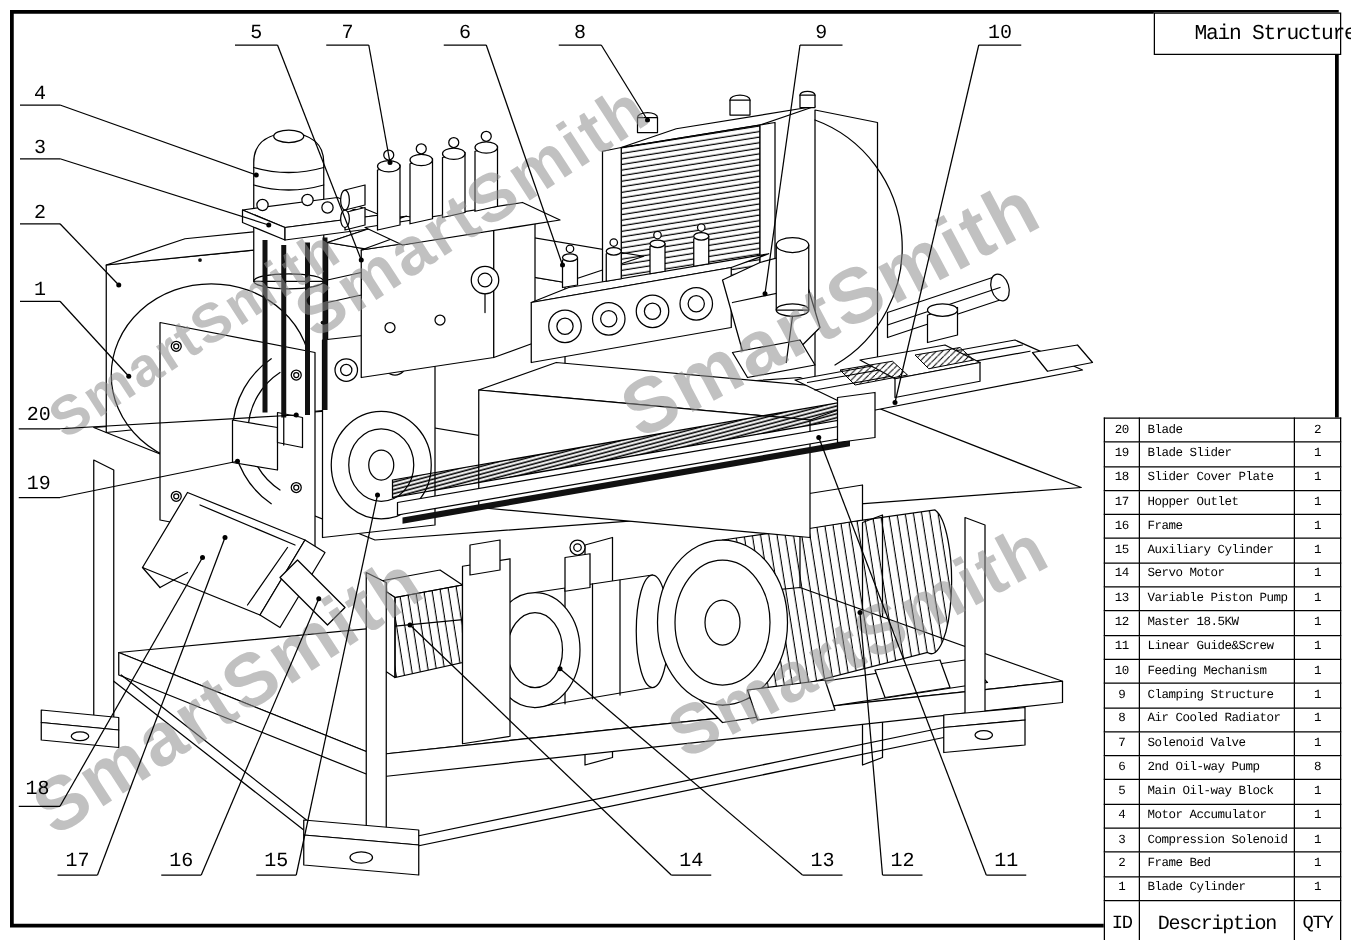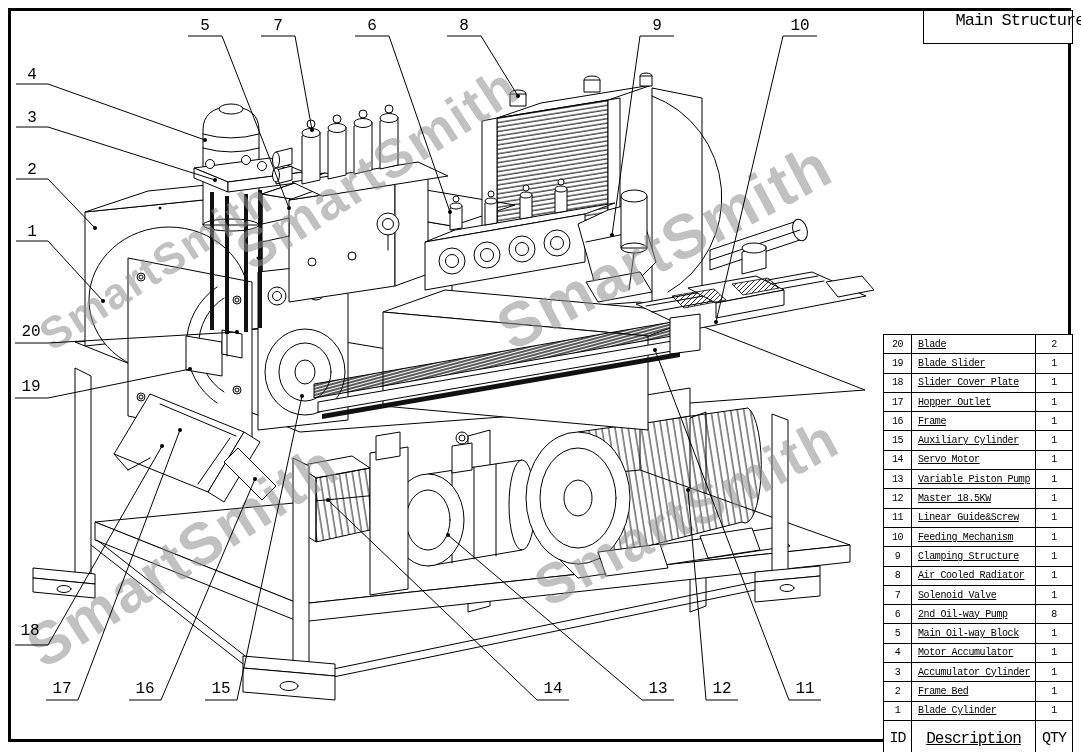--- a/index.html
+++ b/index.html
@@ -1,37 +1,37 @@
 <!DOCTYPE html>
 <html><head>
 <meta charset="utf-8">
 <style>
   html,body{margin:0;padding:0;background:#fff;}
   .sheet{position:relative;width:1081px;height:752px;background:#fff;overflow:hidden;
          font-family:"Liberation Mono",monospace;color:#000;}
   .page-border{position:absolute;left:8px;top:8px;width:1063px;height:734px;
          border:3px solid #000;box-sizing:border-box;}
   .title-box{position:absolute;top:10px;right:8px;width:150px;height:34px;
-         border:1.5px solid #000;box-sizing:border-box;display:flex;
+         border:1.5px solid #000;box-sizing:border-box;display:flex;align-items:center;
          justify-content:center;font-size:17px;letter-spacing:-1px;white-space:nowrap;background:#fff;padding-left:44px;}
   svg.draw{position:absolute;left:0;top:0;}
   .w{fill:#fff;stroke:#000;stroke-width:1;stroke-linejoin:round;}
   .n{fill:none;stroke:#000;stroke-width:1;stroke-linejoin:round;stroke-linecap:round;}
   .d{fill:#111;stroke:none;}
   .wm{fill:#8f8f8f;opacity:0.55;font-family:"Liberation Sans",sans-serif;
       font-weight:bold;letter-spacing:2px;}
   .leader{stroke:#000;stroke-width:1;fill:none;}
   .callout{position:absolute;transform:translate(-50%,-50%);font-size:16px;
       line-height:1;white-space:nowrap;}
   table.parts{position:absolute;top:334px;right:8px;width:180px;border-collapse:collapse;
       table-layout:fixed;background:#fff;}
   table.parts td{border:1px solid #000;height:18.3px;padding:0;font-size:10px;
       letter-spacing:-0.4px;overflow:hidden;white-space:nowrap;}
   table.parts td.c-id{width:27px;text-align:center;}
-  table.parts td.c-desc{width:117px;padding-left:6px;text-align:left;text-decoration:underline;}
+  table.parts td.c-desc{width:117px;padding-left:6px;text-align:left;}
   table.parts td.c-qty{width:36px;text-align:center;}
   table.parts tr.hdr td{height:36px;font-size:15px;letter-spacing:-1px;}
   table.parts tr.hdr td.c-desc{text-align:center;padding-left:0;font-size:16px;}
 </style>
 </head>
 <body>
 
 <div class="sheet">
 
   <svg class="draw" width="1081" height="752" viewBox="0 0 1081 752">
@@ -462,21 +462,21 @@
           <td class="c-desc">Main Oil-way Block</td>
           <td class="c-qty">1</td>
         </tr>
         <tr>
           <td class="c-id">4</td>
           <td class="c-desc">Motor Accumulator</td>
           <td class="c-qty">1</td>
         </tr>
         <tr>
           <td class="c-id">3</td>
-          <td class="c-desc">Accumulator Cylinder</td>
+          <td class="c-desc">Compression Solenoid</td>
           <td class="c-qty">1</td>
         </tr>
         <tr>
           <td class="c-id">2</td>
           <td class="c-desc">Frame Bed</td>
           <td class="c-qty">1</td>
         </tr>
         <tr>
           <td class="c-id">1</td>
           <td class="c-desc">Blade Cylinder</td>

